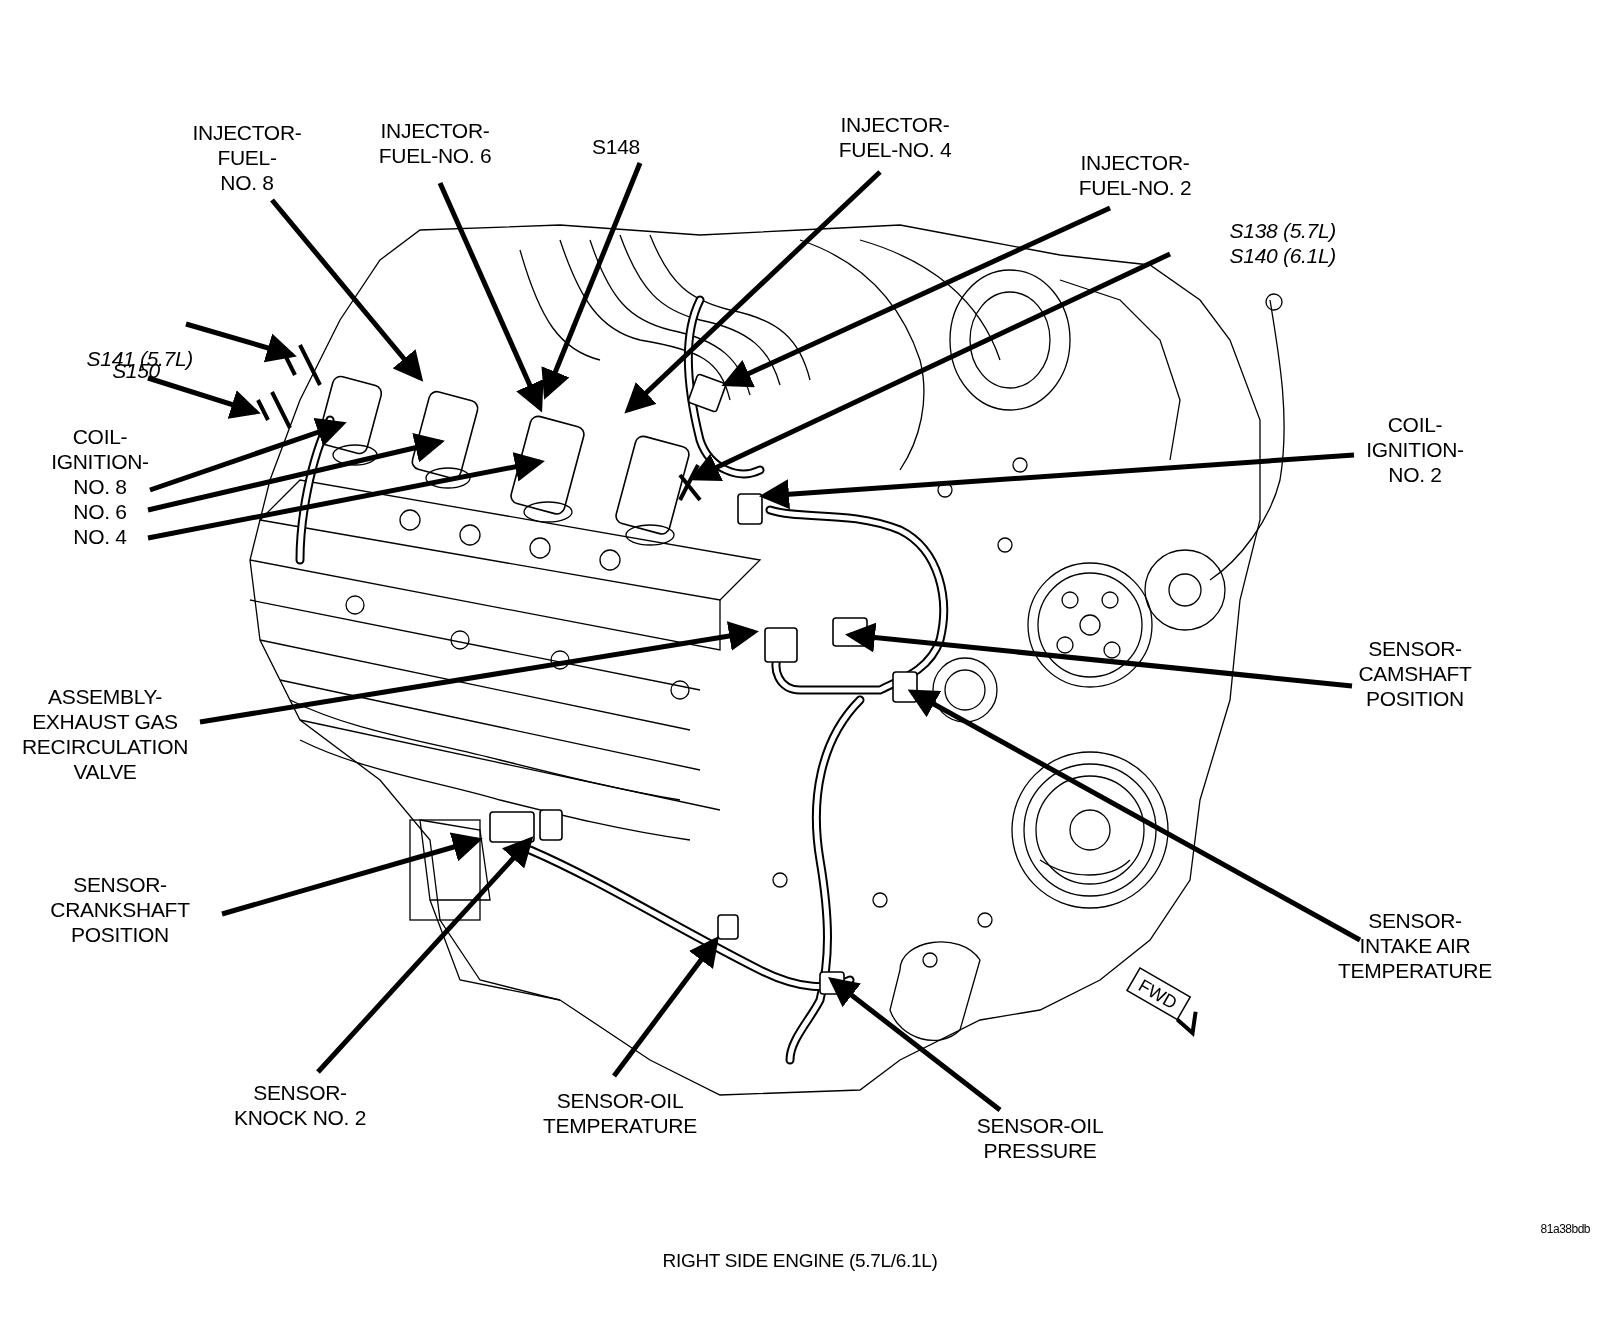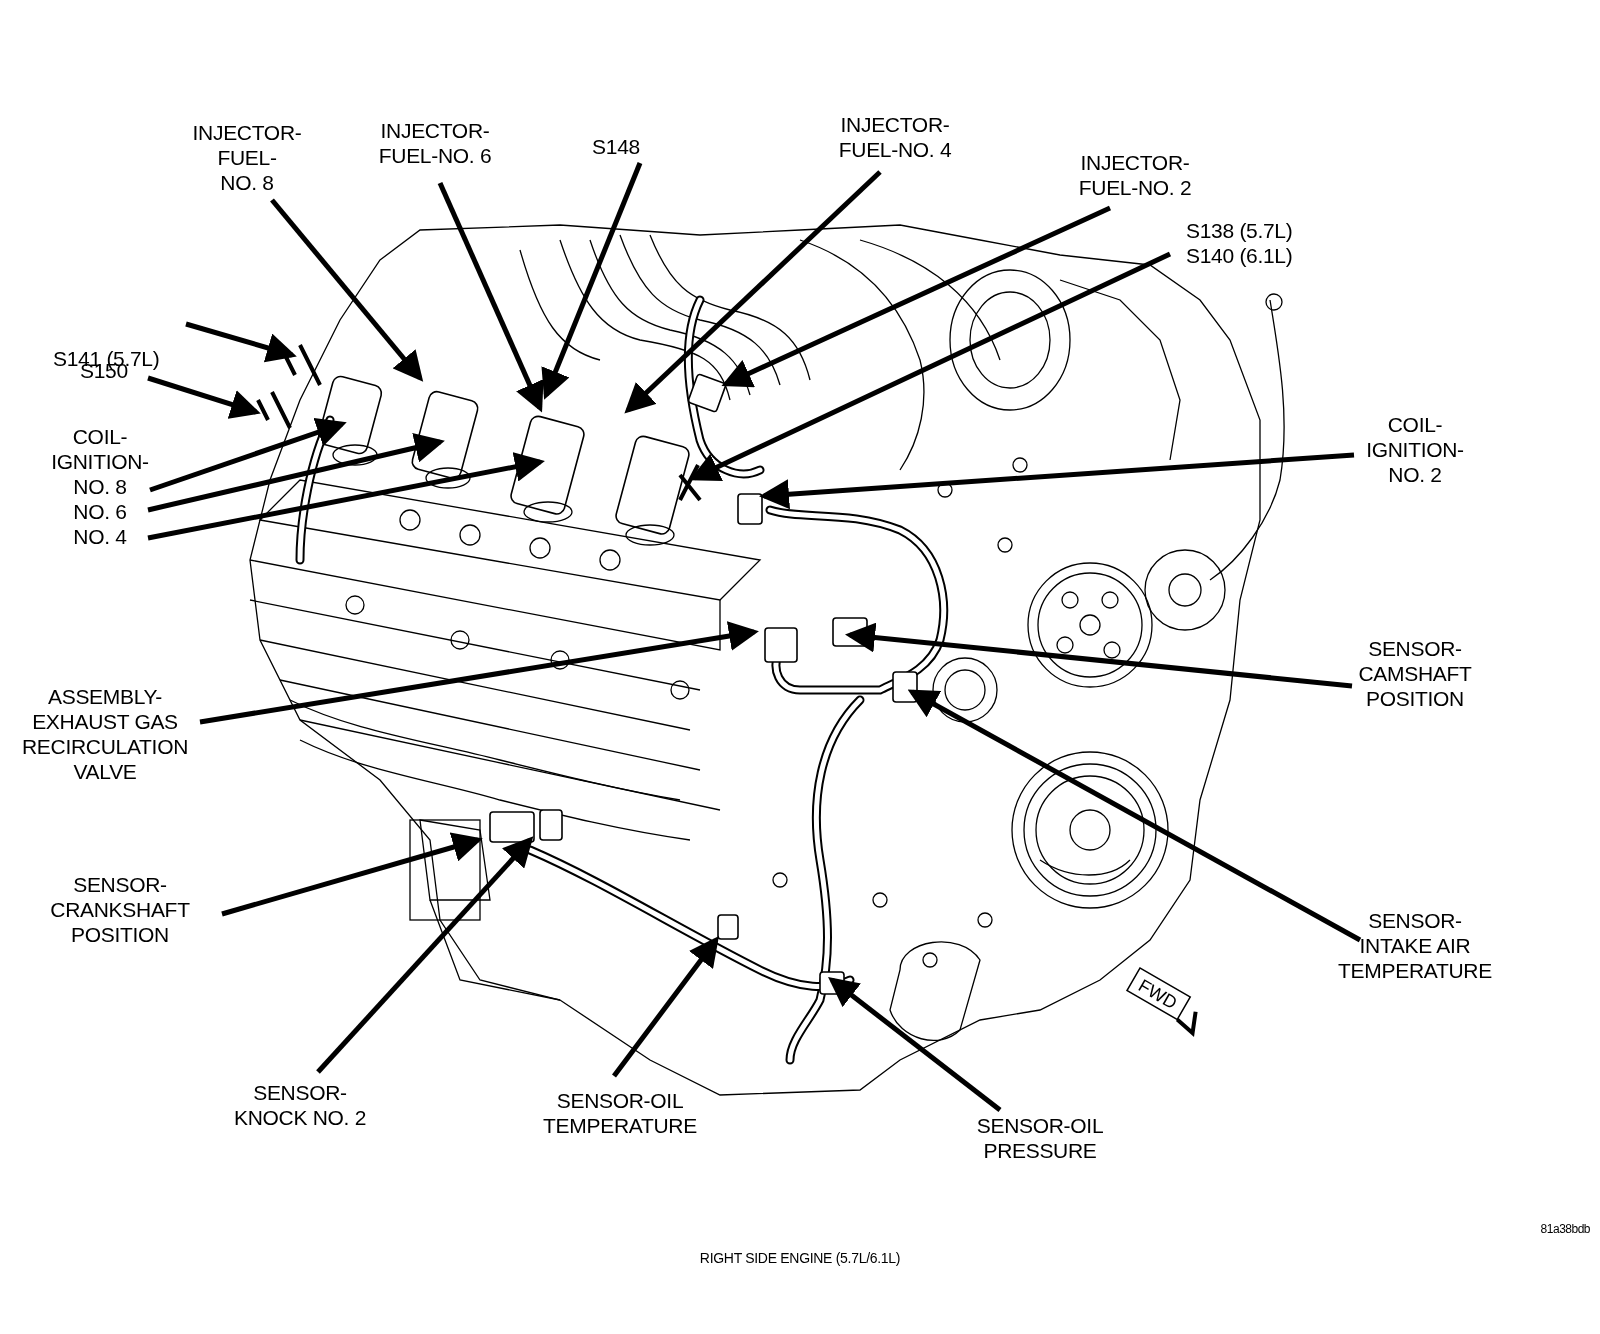--- a/index.html
+++ b/index.html
@@ -1,23 +1,23 @@
 <!DOCTYPE html>
 <html><head>
   <meta charset="utf-8">
   <style>
     html, body { margin: 0; padding: 0; background: #ffffff; }
     body { width: 1600px; height: 1334px; position: relative; overflow: hidden;
            font-family: "Liberation Sans", sans-serif; color: #000; }
     #diagram { position: absolute; left: 0; top: 0; width: 1600px; height: 1334px; }
     .lbl { position: absolute; text-align: center; font-size: 21px; line-height: 25px;
            white-space: pre-line; letter-spacing: -0.3px; }
-    .lbl.left { text-align: left; }
+    .lbl.left { text-align: right; font-style: italic; }
     #caption { position: absolute; left: 0; width: 1600px; top: 1250px; text-align: center;
-               font-size: 14px; letter-spacing: -0.3px; }
+               font-size: 19px; letter-spacing: -0.3px; }
     #figid { position: absolute; right: 10px; top: 1222px; font-size: 12px; letter-spacing: -0.5px; padding-left: 12px; }
     .eng { fill: none; stroke: #000; stroke-width: 1.3; }
     .engb { fill: #fff; stroke: #000; stroke-width: 1.6; }
     .harness { fill: none; stroke: #000; stroke-width: 9; stroke-linecap: round; }
     .harness-in { fill: none; stroke: #fff; stroke-width: 5; stroke-linecap: round; }
     .leader { stroke: #000; stroke-width: 5; stroke-linecap: butt; }
   </style>
 </head>
 <body>
 

